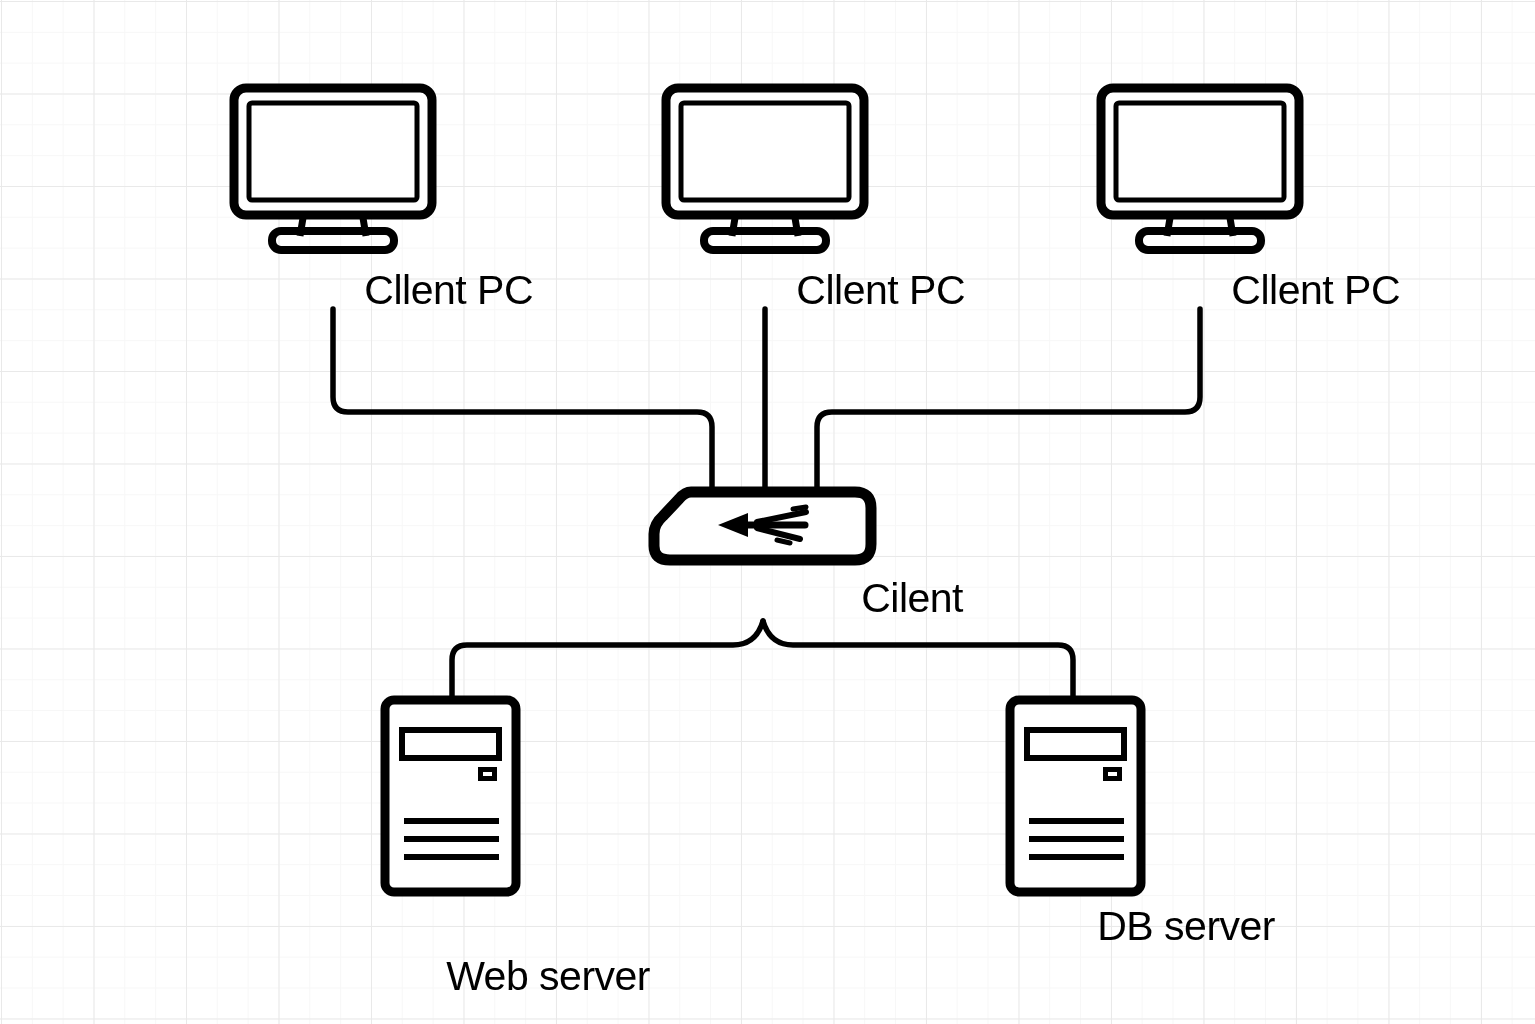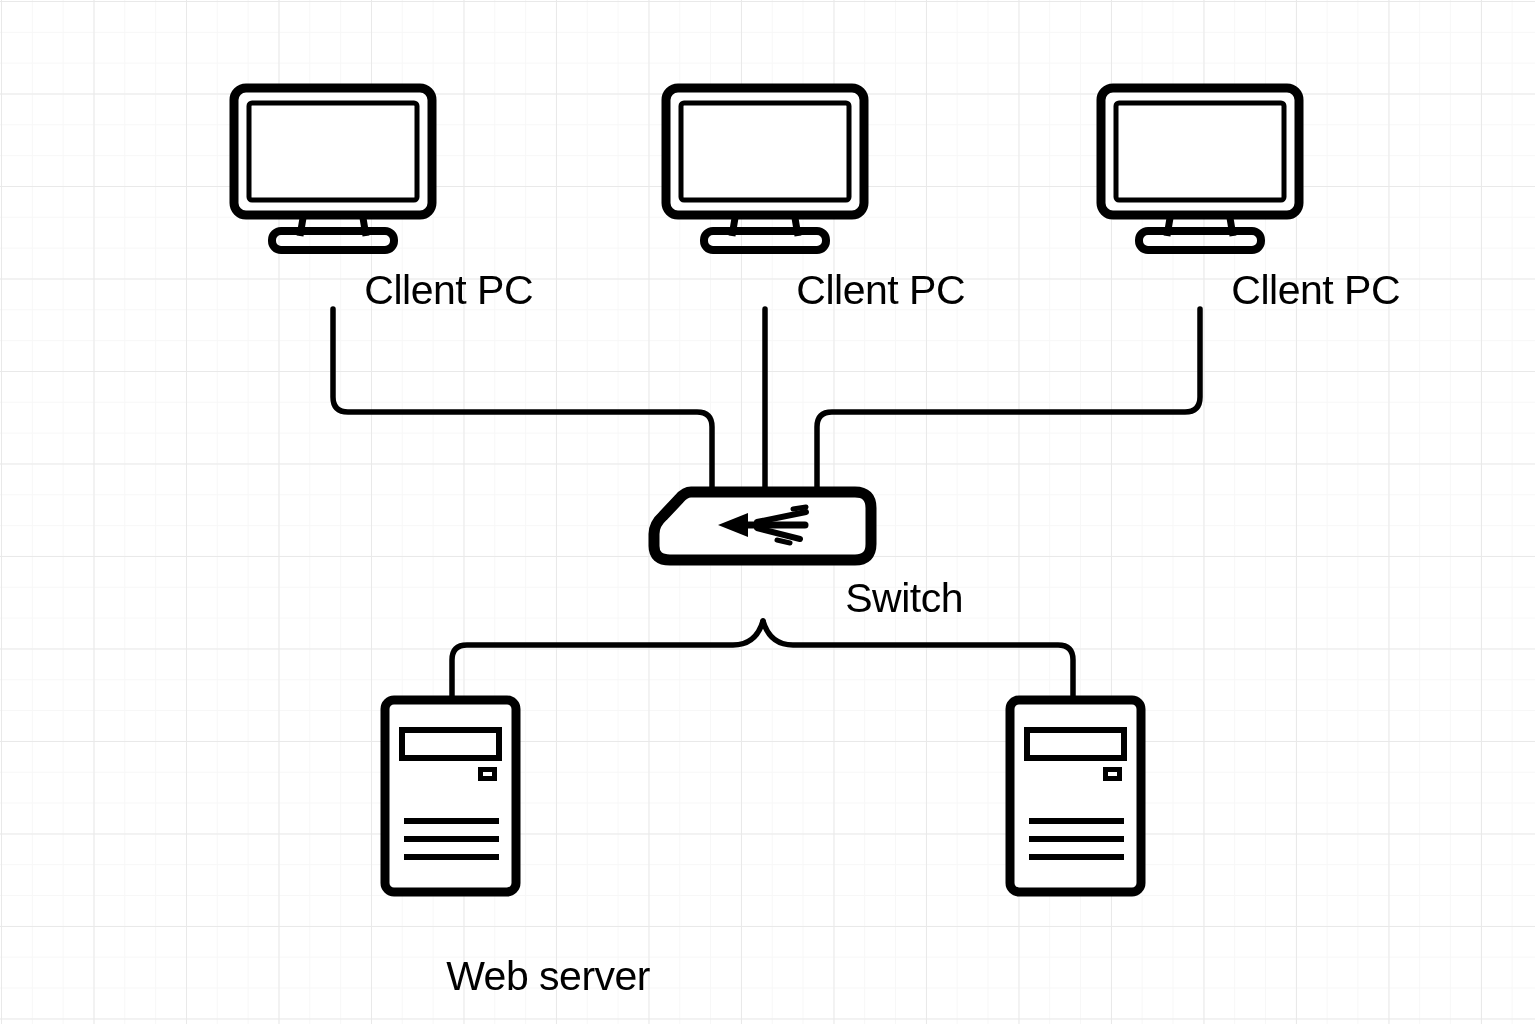--- a/index.html
+++ b/index.html
@@ -136,18 +136,19 @@
     </g>
 
   </svg>
 
   <div class="node-label" style="left:133px; top:270px; width:400px;">Cllent PC</div>
 
   <div class="node-label" style="left:565px; top:270px; width:400px;">Cllent PC</div>
 
   <div class="node-label" style="left:1000px; top:270px; width:400px;">Cllent PC</div>
 
-  <div class="node-label" style="left:563px; top:578px; width:400px;">Switch</div>
+  <div class="node-label" style="left:563px; top:578px; width:400px;">Cilent</div>
 
   <div class="node-label" style="left:250px; top:956px; width:400px;">Web server</div>
 
+  <div class="node-label" style="left:875px; top:906px; width:400px;">DB server</div>
 
 </div>
 
 </body></html>

